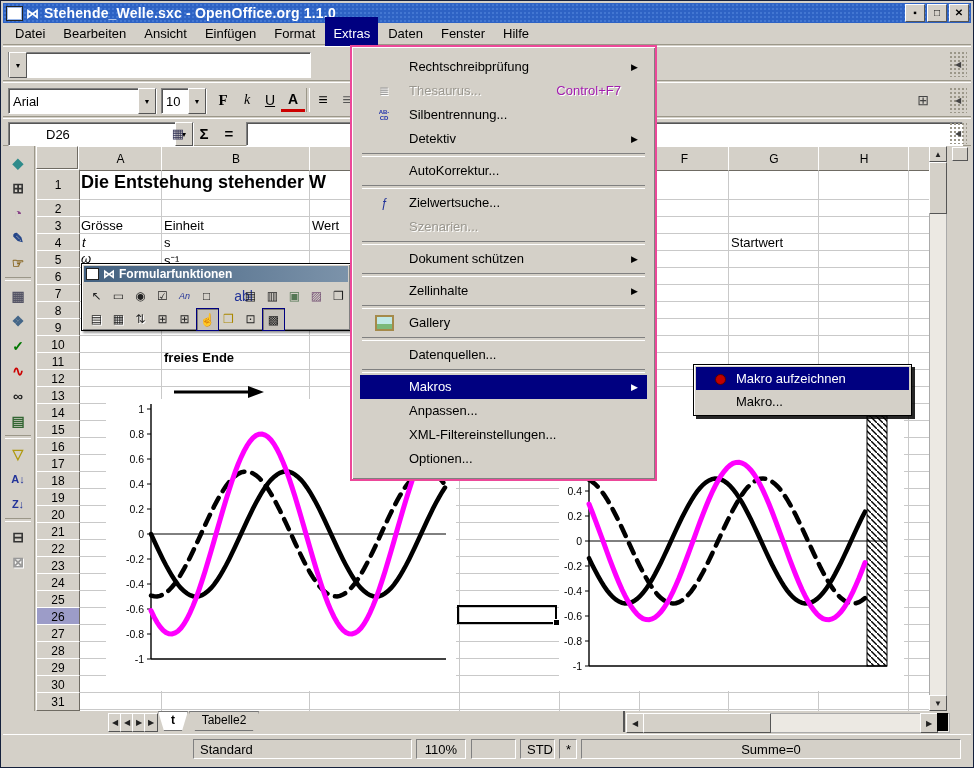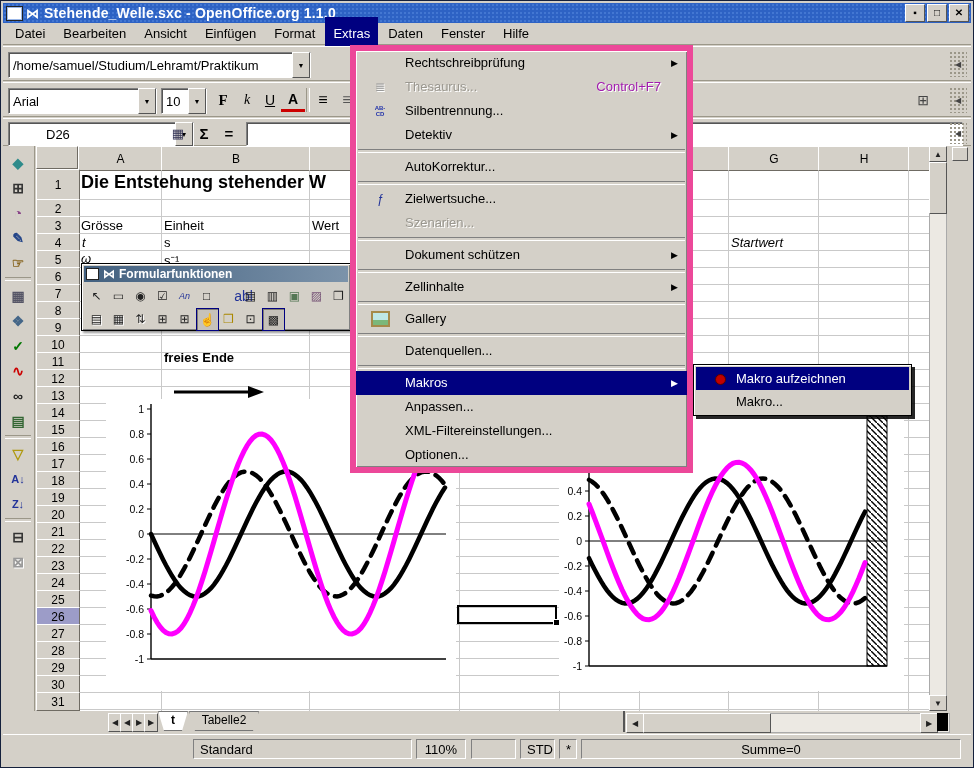--- a/index.html
+++ b/index.html
@@ -56,22 +56,22 @@
     border:1px solid #000;box-shadow:inset 1px 1px 0 #fff,inset -1px -1px 0 #808080,2px 2px 2px rgba(0,0,0,.4);}
   .ft-title{position:absolute;left:2px;top:2px;right:2px;height:16px;
     background:linear-gradient(90deg,#42607f,#7c93aa);color:#fff;font-size:12px;font-weight:bold;
     display:flex;align-items:center;gap:4px;padding-left:2px;}
   .ft-doc{width:11px;height:10px;background:#fff;border:1px solid #222;}
   .ft-ic{position:absolute;width:21px;height:21px;display:flex;align-items:center;justify-content:center;
     font-size:12px;}
   .ft-pressed{border:1px solid #000080;background:#c6c2ba;box-shadow:inset 1px 1px 0 #807c74;}
   .dis{color:#9a978f;text-shadow:1px 1px 0 #fff;}
   
-  .menu{left:349px;top:44px;width:343px;background:#d4d0c8;border:6px solid #ec4899;
-    box-shadow:inset 1px 1px 0 #fff,inset -1px -1px 0 #808080;padding:0;z-index:100;}
+  .menu{left:349px;top:44px;width:307px;background:#d4d0c8;border:2px solid #ec4899;
+    box-shadow:inset 1px 1px 0 #fff,inset -1px -1px 0 #808080;padding:8px;z-index:100;}
   .menu-item{position:relative;height:24px;line-height:24px;font-size:13px;padding-left:49px;}
   .menu-hl{background:#000080;color:#fff;}
   .mi-icon{position:absolute;left:12px;top:0;width:24px;height:24px;display:flex;align-items:center;justify-content:center;font-size:12px;}
   .mi-arrow{position:absolute;right:9px;top:0;font-size:9px;}
   .mi-short{position:absolute;right:26px;top:0;color:#a21caf;text-shadow:1px 1px 0 #fff;}
   .menu-sep{height:2px;border-top:1px solid #808080;border-bottom:1px solid #fff;margin:2px 2px;}
   .submenu{left:692px;top:363px;width:219px;background:#d4d0c8;border:1px solid #000;
     box-shadow:3px 3px 0 rgba(0,0,0,.85),inset 1px 1px 0 #fff;padding:2px;z-index:101;}
   .submenu .menu-item{height:23px;line-height:23px;padding-left:40px;}
   .gallery-mini{width:15px;height:12px;background:linear-gradient(#bfe8e6 55%,#7bb87a 55%);border:2px solid #a58a4a;}
@@ -108,21 +108,20 @@
       <div class="mb-item" style="position: static;">Einfügen</div>
       <div class="mb-item" style="position: static;">Format</div>
       <div class="mb-item mb-active" style="position: static;">Extras</div>
       <div class="mb-item" style="position: static;">Daten</div>
       <div class="mb-item" style="position: static;">Fenster</div>
       <div class="mb-item" style="position: static;">Hilfe</div>
     </div>
 
   <div class="abs toolbar" style="top:45px;height:35px;">
     <div class="combo" style="left:5px;top:5px;width:301px;height:24px;">
-      <div class="combo-text">/home/samuel/Studium/Lehramt/Praktikum</div>
       <div class="combo-btn">▼</div>
     </div>
     <div id="fbicons">
         <div class="icbtn abs" style="left: 312px; top: 50px; color: rgb(51, 102, 51); font-size: 15px;">❏</div>
         <div class="icbtn abs" style="left: 338px; top: 50px; color: rgb(200, 160, 32); font-size: 15px;">▰</div>
         <div class="icbtn abs" style="left: 908px; top: 50px; color: rgb(122, 92, 40); font-size: 15px;">▨</div>
       </div>
     <div class="cap" style="right:4px;top:4px;height:26px;">◀</div>
   </div>
 
@@ -269,21 +268,21 @@
       <div class="hdr" style="left: 35px; top: 674px; width: 42px; height: 17px;">30</div>
       <div class="hdr" style="left: 35px; top: 691px; width: 42px; height: 17px;">31</div>
     </div>
   <div id="celltexts">
       <div class="celltxt c-a1" style="left: 80px; top: 171px; z-index: 5;">Die Entstehung stehender W</div>
       <div class="celltxt " style="left: 80px; top: 217px; z-index: 5;">Grösse</div>
       <div class="celltxt " style="left: 163px; top: 217px; z-index: 5;">Einheit</div>
       <div class="celltxt " style="left: 311px; top: 217px; z-index: 5;">Wert</div>
       <div class="celltxt it" style="left: 81px; top: 234px; z-index: 5;">t</div>
       <div class="celltxt " style="left: 163px; top: 234px; z-index: 5;">s</div>
-      <div class="celltxt " style="left: 730px; top: 234px; z-index: 5; font-style: italic;">Startwert</div>
+      <div class="celltxt " style="left: 730px; top: 234px; z-index: 5;">Startwert</div>
       <div class="celltxt it" style="left: 80px; top: 250px; z-index: 5;">ω</div>
       <div class="celltxt " style="left: 163px; top: 250px; z-index: 5;">s⁻¹</div>
     </div>
 
   <div id="charts">
       <svg width="350" height="292" style="left: 105px; top: 398px; z-index: 4;">
         <rect x="0" y="0" width="350" height="292" fill="#ffffff"></rect>
         <line x1="45" y1="5" x2="45" y2="260" stroke="#000" stroke-width="1.4"></line>
         <line x1="45" y1="135" x2="340" y2="135" stroke="#000" stroke-width="1"></line>
         <line x1="45" y1="260" x2="340" y2="260" stroke="#000" stroke-width="1.4"></line>

